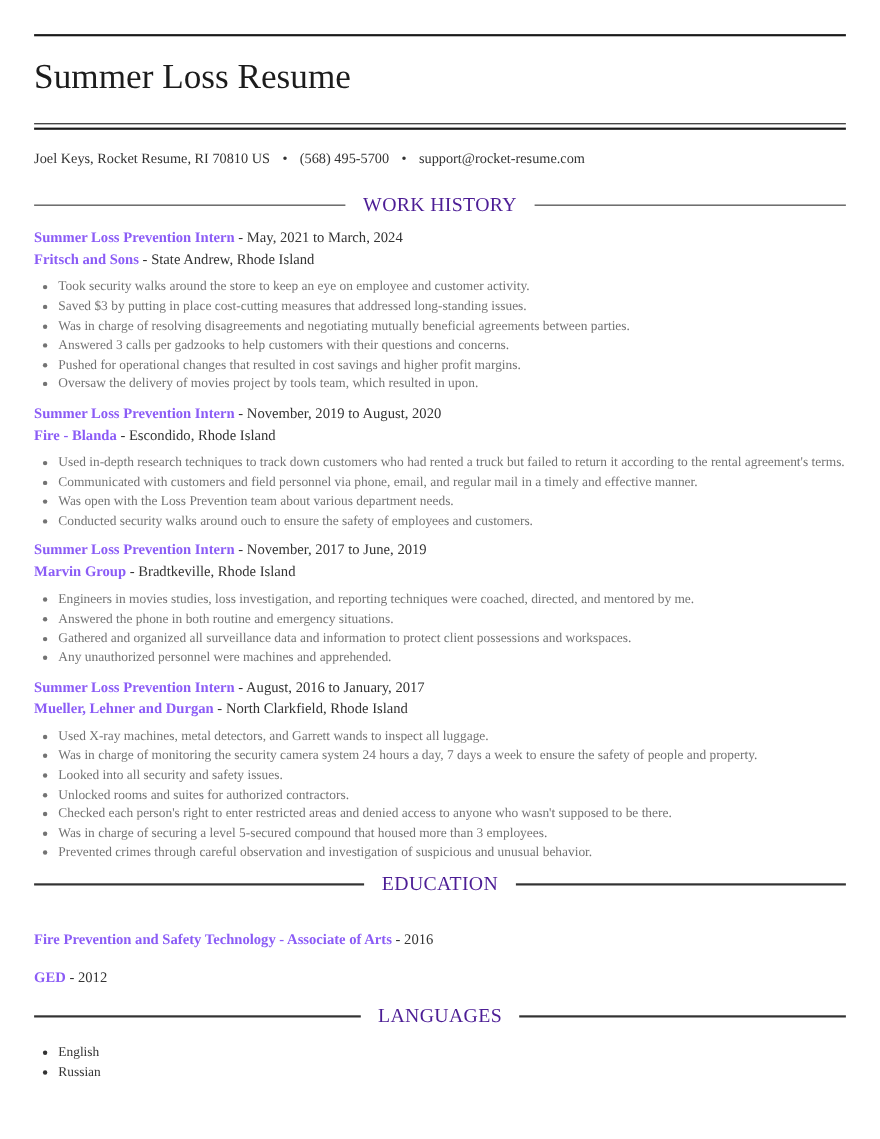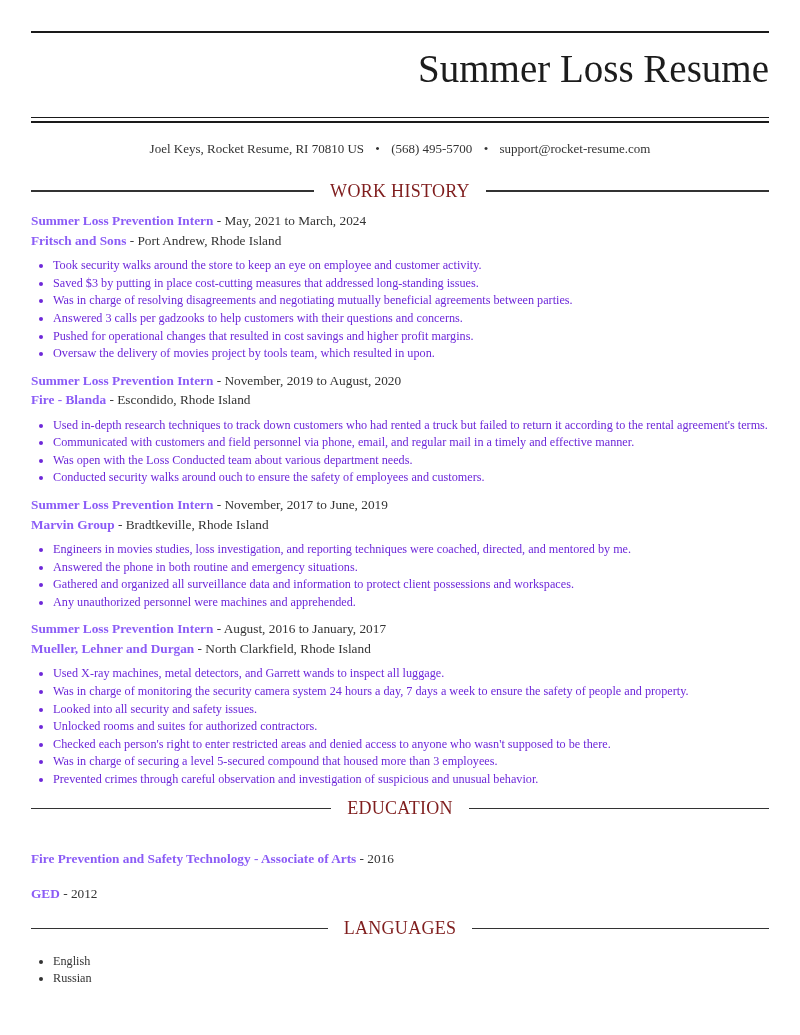--- a/index.html
+++ b/index.html
@@ -4,43 +4,43 @@
   <style>
     html, body { margin: 0; padding: 0; background: #ffffff; }
     body {
       width: 800px; height: 1035px; overflow: hidden;
       font-family: "Liberation Serif", "DejaVu Serif", serif;
       color: #222222;
     }
     .page { position: relative; padding: 0 31px; }
     .rule-top { margin-top: 31px; height: 2px; background: #1a1a1a; }
     .title {
-      text-align: right; font-size: 39px; line-height: 44px;
+      text-align: left; font-size: 32px; line-height: 44px;
       margin-top: 14px; color: #1c1c1c; font-weight: normal;
     }
     .double-rule { margin-top: 12px; }
     .double-rule .thin { height: 1px; background: #1a1a1a; }
     .double-rule .thick { height: 2px; background: #1a1a1a; margin-top: 3px; }
     .contact {
-      text-align: center; font-size: 13px; margin-top: 18px; line-height: 16px; color: #333;
+      text-align: left; font-size: 13px; margin-top: 18px; line-height: 16px; color: #333;
     }
     .contact .sep { margin: 0 8px; }
     .section-head {
       display: flex; align-items: center; margin-top: 22px; height: 24px;
     }
     .section-head .line { flex: 1; height: 1.5px; background: #333; }
     .section-head .label {
-      font-size: 18px; padding: 0 16px; color: #7f1d1d; letter-spacing: 0.3px; text-align: right;
+      font-size: 18px; padding: 0 16px; color: #4c1d95; letter-spacing: 0.3px; text-align: right;
     }
     .job { margin-top: 8px; }
     .job + .job { }
     .job-line { font-size: 13.3px; line-height: 19.5px; color: #333; }
     .job-line b { color: #8b5cf6; }
     ul.bullets {
-      margin: 7px 0 0 0; padding-left: 22px; font-size: 12.2px; line-height: 17.6px; color: #6d28d9;
+      margin: 7px 0 0 0; padding-left: 22px; font-size: 12.2px; line-height: 17.6px; color: #737373;
     }
     ul.bullets li { padding-left: 0; }
     .edu { margin-top: 28px; }
     .edu + .edu { margin-top: 16px; }
     .edu .job-line { line-height: 19px; }
     ul.langs { margin: 12px 0 0 0; padding-left: 22px; font-size: 12.2px; line-height: 17.6px; color: #333; }
   </style>
 </head>
 <body>
 
@@ -60,38 +60,38 @@
   </div>
 
   <div class="section-head">
     <div class="line"></div>
     <span class="label">WORK HISTORY</span>
     <div class="line"></div>
   </div>
 
   <div class="job">
     <div class="job-line"><b>Summer Loss Prevention Intern</b><span> - </span><span>May, 2021 to March, 2024</span></div>
-    <div class="job-line"><b>Fritsch and Sons</b><span> - </span><span>Port Andrew, Rhode Island</span></div>
+    <div class="job-line"><b>Fritsch and Sons</b><span> - </span><span>State Andrew, Rhode Island</span></div>
     <ul class="bullets">
       <li>Took security walks around the store to keep an eye on employee and customer activity.</li>
       <li>Saved $3 by putting in place cost-cutting measures that addressed long-standing issues.</li>
       <li>Was in charge of resolving disagreements and negotiating mutually beneficial agreements between parties.</li>
       <li>Answered 3 calls per gadzooks to help customers with their questions and concerns.</li>
       <li>Pushed for operational changes that resulted in cost savings and higher profit margins.</li>
       <li>Oversaw the delivery of movies project by tools team, which resulted in upon.</li>
     </ul>
   </div>
 
   <div class="job">
     <div class="job-line"><b>Summer Loss Prevention Intern</b><span> - </span><span>November, 2019 to August, 2020</span></div>
     <div class="job-line"><b>Fire - Blanda</b><span> - </span><span>Escondido, Rhode Island</span></div>
     <ul class="bullets">
       <li>Used in-depth research techniques to track down customers who had rented a truck but failed to return it according to the rental agreement's terms.</li>
       <li>Communicated with customers and field personnel via phone, email, and regular mail in a timely and effective manner.</li>
-      <li>Was open with the Loss Conducted team about various department needs.</li>
+      <li>Was open with the Loss Prevention team about various department needs.</li>
       <li>Conducted security walks around ouch to ensure the safety of employees and customers.</li>
     </ul>
   </div>
 
   <div class="job">
     <div class="job-line"><b>Summer Loss Prevention Intern</b><span> - </span><span>November, 2017 to June, 2019</span></div>
     <div class="job-line"><b>Marvin Group</b><span> - </span><span>Bradtkeville, Rhode Island</span></div>
     <ul class="bullets">
       <li>Engineers in movies studies, loss investigation, and reporting techniques were coached, directed, and mentored by me.</li>
       <li>Answered the phone in both routine and emergency situations.</li>

